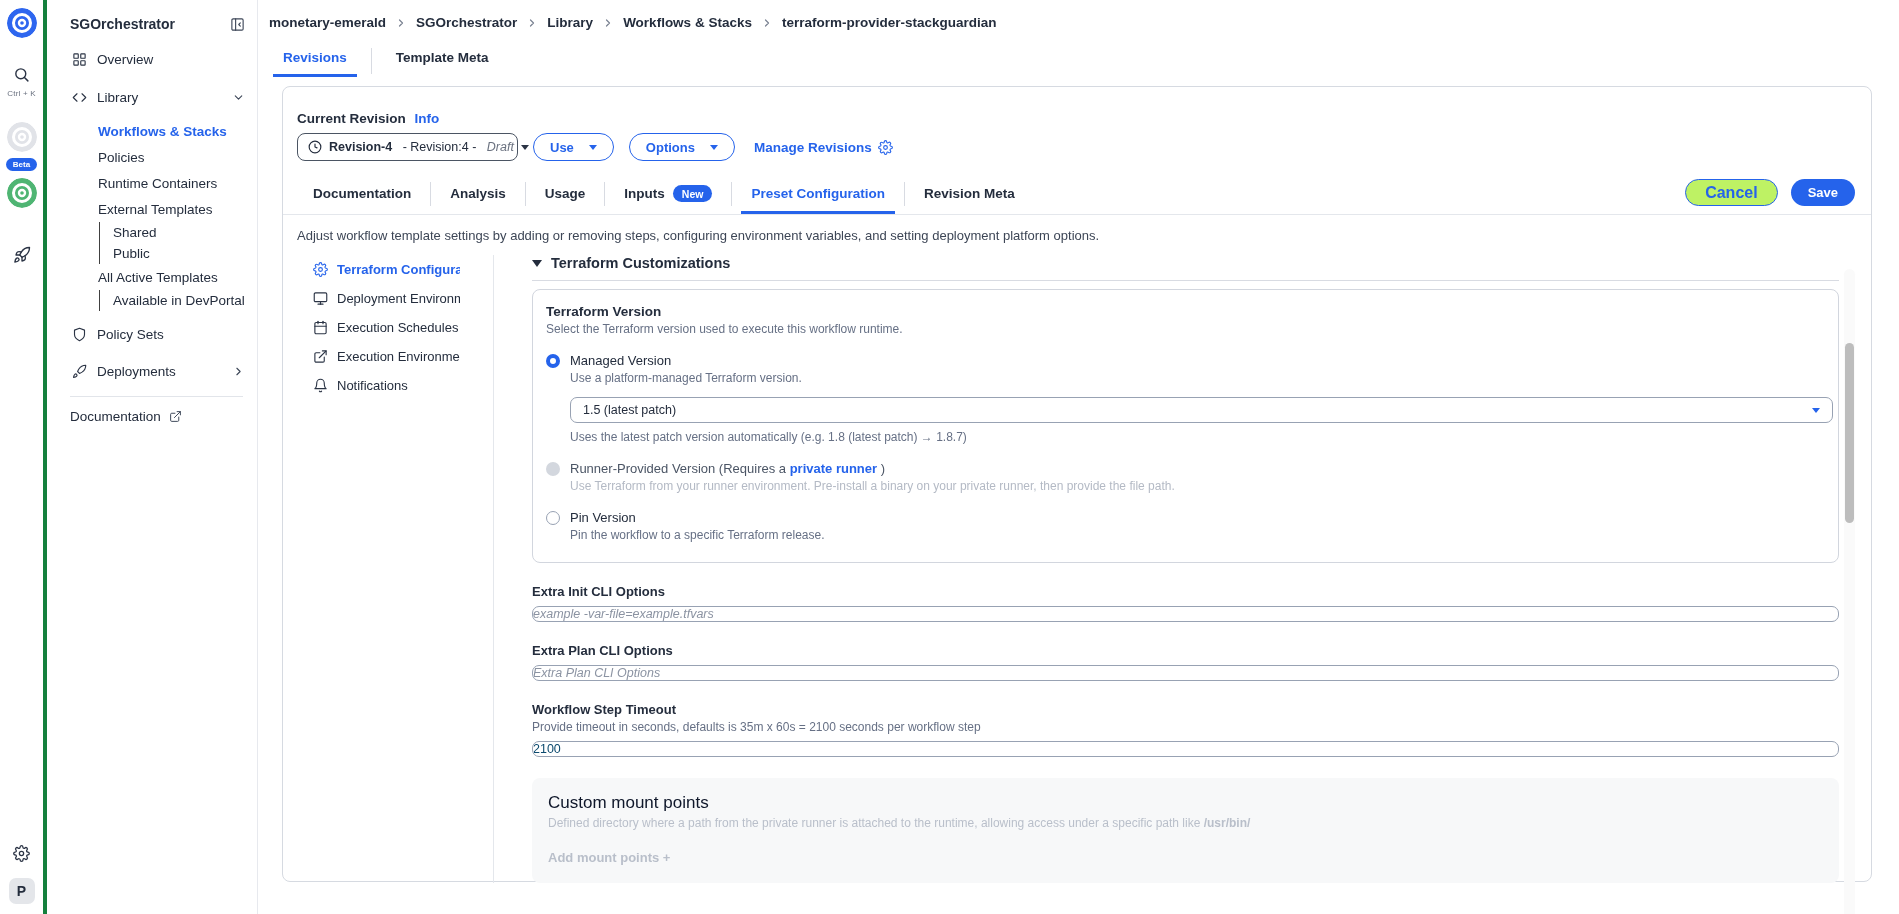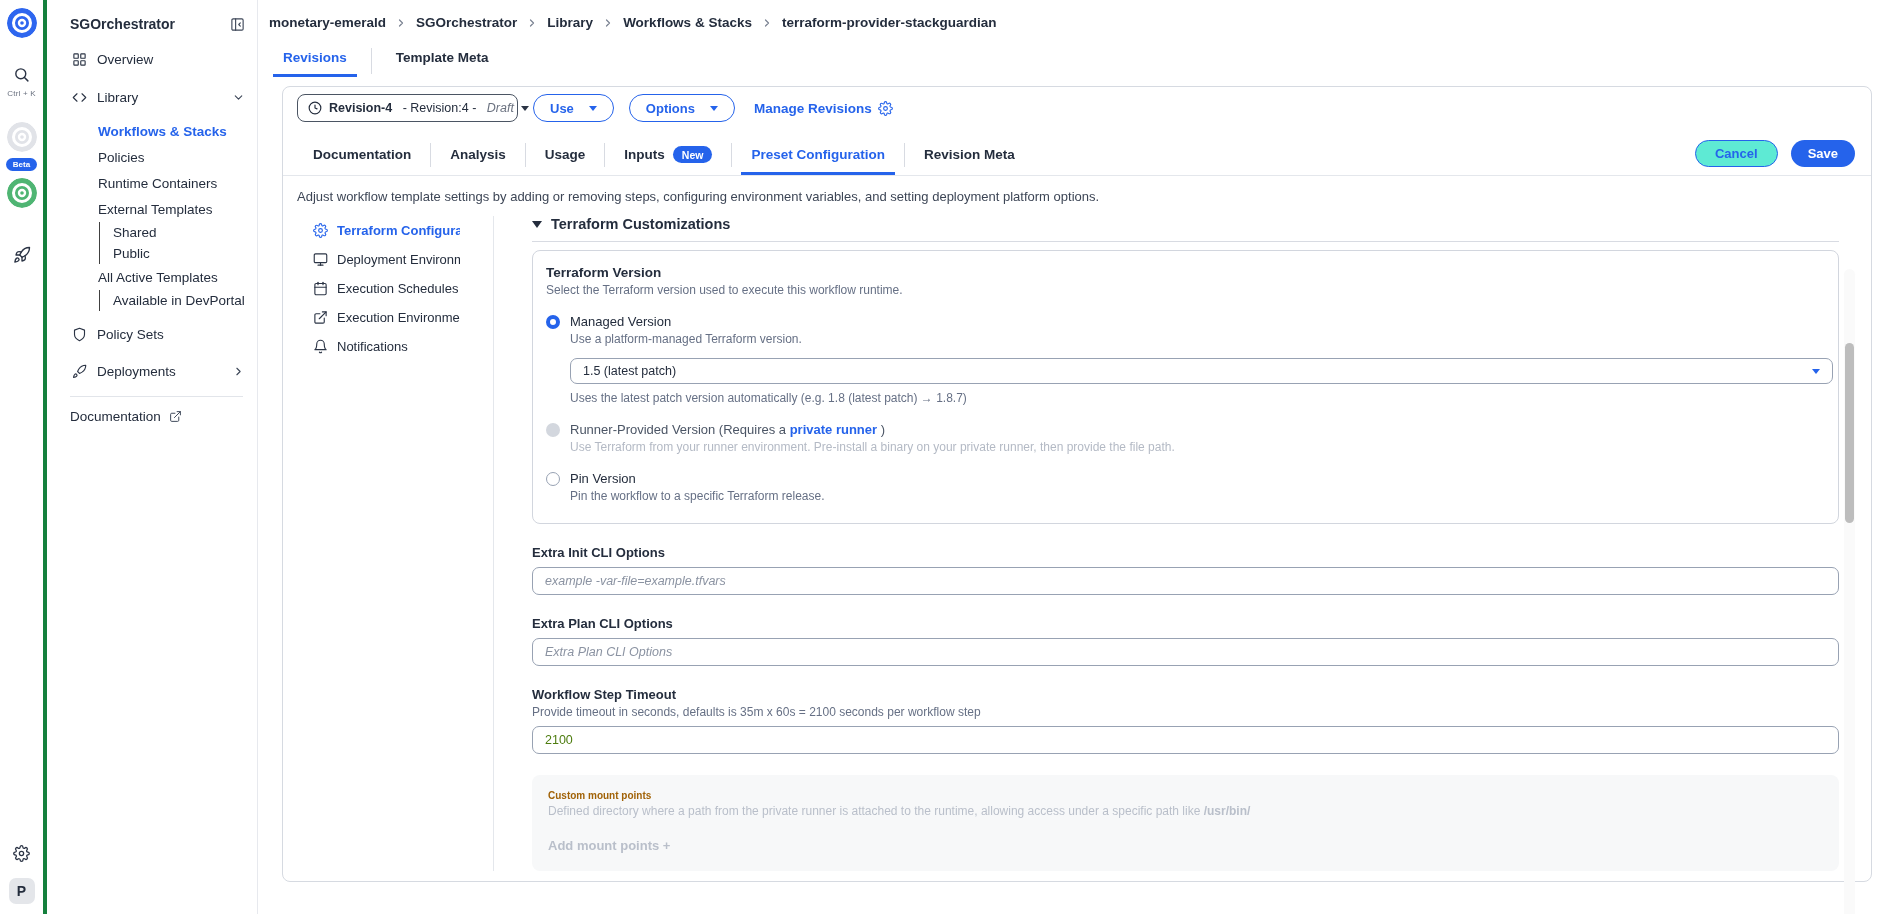--- a/index.html
+++ b/index.html
@@ -76,22 +76,22 @@
 
   .subtab-row { display:flex; align-items:center; margin-top:16px; padding:0 16px 0 20px;
     border-bottom:1px solid #e4e7ec; }
   .subtab { display:flex; align-items:center; gap:8px; padding:8px 10px 10px; font-size:13.5px;
     font-weight:bold; cursor:pointer; border-bottom:3px solid transparent; margin-bottom:-1px; }
   .subtab.active { color:#2563eb; border-bottom-color:#2563eb; }
   .st-div { width:1px; height:24px; background:#d8dbe2; margin:0 9px 4px; }
   .new-badge { background:#2563eb; color:#fff; font-size:10.5px; font-weight:bold; padding:2.5px 9px;
     border-radius:10px; }
   .st-actions { margin-left:auto; display:flex; gap:13px; align-items:center; padding-bottom:6px; }
-  .btn-cancel { height:27px; padding:0 19px; border:1.5px solid #2563eb; border-radius:15px; background:#5eead4;
-    color:#2563eb; font-size:13px; font-weight:bold; cursor:pointer; font-family:inherit; }
+  .btn-cancel { height:27px; padding:0 19px; border:1.5px solid #2563eb; border-radius:15px; background:#bef264;
+    color:#2563eb; font-size:16px; font-weight:bold; cursor:pointer; font-family:inherit; }
   .btn-save { height:27px; padding:0 17px; border:none; border-radius:15px; background:#2563eb;
     color:#fff; font-size:13px; font-weight:bold; cursor:pointer; font-family:inherit; }
 
   .desc { font-size:13px; color:#3d4656; padding:13px 0 0 14px; }
 
   .config-body { display:flex; margin-top:12px; }
   .section-nav { width:180px; margin-left:30px; flex-shrink:0; }
   .sn-item { display:flex; align-items:center; gap:9px; height:29px; font-size:13px; cursor:pointer; color:#242d3d; }
   .sn-item .sn-ic { display:flex; color:#2b3445; flex-shrink:0; }
   .sn-item.active { color:#2563eb; font-weight:bold; }
@@ -121,26 +121,26 @@
   .dd-wrap { margin:12px 0 5px 24px; }
   .dropdown { display:flex; align-items:center; height:26px; border:1px solid #98a2b3; border-radius:7px;
     padding:0 12px; width:1263px; cursor:pointer; background:#fff; }
   .dropdown .dd-val { font-size:12.5px; }
   .dropdown .caret { margin-left:auto; color:#2563eb; }
   .dd-help { font-size:12px; color:#667085; margin:7px 0 0 24px; }
 
   .field { margin-top:21px; }
   .field-label { font-size:13px; font-weight:bold; }
   .field-help { font-size:12px; color:#667085; margin-top:3px; }
-  .text-input { display:block; width:100%; height:28px; margin-top:7px; border:1px solid #98a2b3;
-    border-radius:7px; padding:0 12px; font-size:12.5px; color:#4d7c0f; font-family:inherit; background:#fff; }
+  .text-input { display:block; width:100%; height:16px; margin-top:7px; border:1px solid #98a2b3;
+    border-radius:7px; padding:0 0; font-size:12.5px; color:#0c4a6e; font-family:inherit; background:#fff; }
   .text-input::placeholder { font-style:italic; color:#8b93a2; }
 
   .mount-box { margin-top:21px; background:#f7f8f9; border-radius:8px; padding:15px 16px 18px; }
-  .mount-title { font-size:10px; font-weight:bold; color:#a16207; }
+  .mount-title { font-size:17px; font-weight:normal; color:#0f172a; }
   .mount-help { font-size:12px; color:#b9bfca; margin-top:3px; }
   .mount-help b { font-weight:bold; }
   .mount-add { font-size:13px; font-weight:bold; color:#b9bfca; margin-top:20px; }
 
   .scroll-track { position:absolute; top:182px; right:16px; width:11px; height:688px; background:#fafafa;
     border-radius:6px; }
   .scroll-thumb { position:absolute; top:74px; left:1px; width:9px; height:180px; background:#bdbdbd;
     border-radius:5px; cursor:pointer; }
 
   svg { display:block; }
@@ -322,20 +322,24 @@
     </div>
 
     <div class="top-tabs">
       <div class="top-tab active">Revisions</div>
       <div class="tt-div"></div>
       <div class="top-tab">Template Meta</div>
     </div>
 
     <div class="card">
 
+      <div class="cr-row">
+        <span>Current Revision</span>
+        <span class="cr-info">Info</span>
+      </div>
 
       <div class="rev-row">
         <div class="rev-select">
           <span style="display:flex;color:#242d3d;">
             <svg width="14" height="14" viewBox="0 0 24 24" fill="none" stroke="currentColor" stroke-width="2" stroke-linecap="round" stroke-linejoin="round">
               <circle cx="12" cy="12" r="10"></circle>
                 <polyline points="12 7 12 12 15.5 13.5"></polyline>
             </svg>
           </span>
           <span class="rs-name">Revision-4</span>

